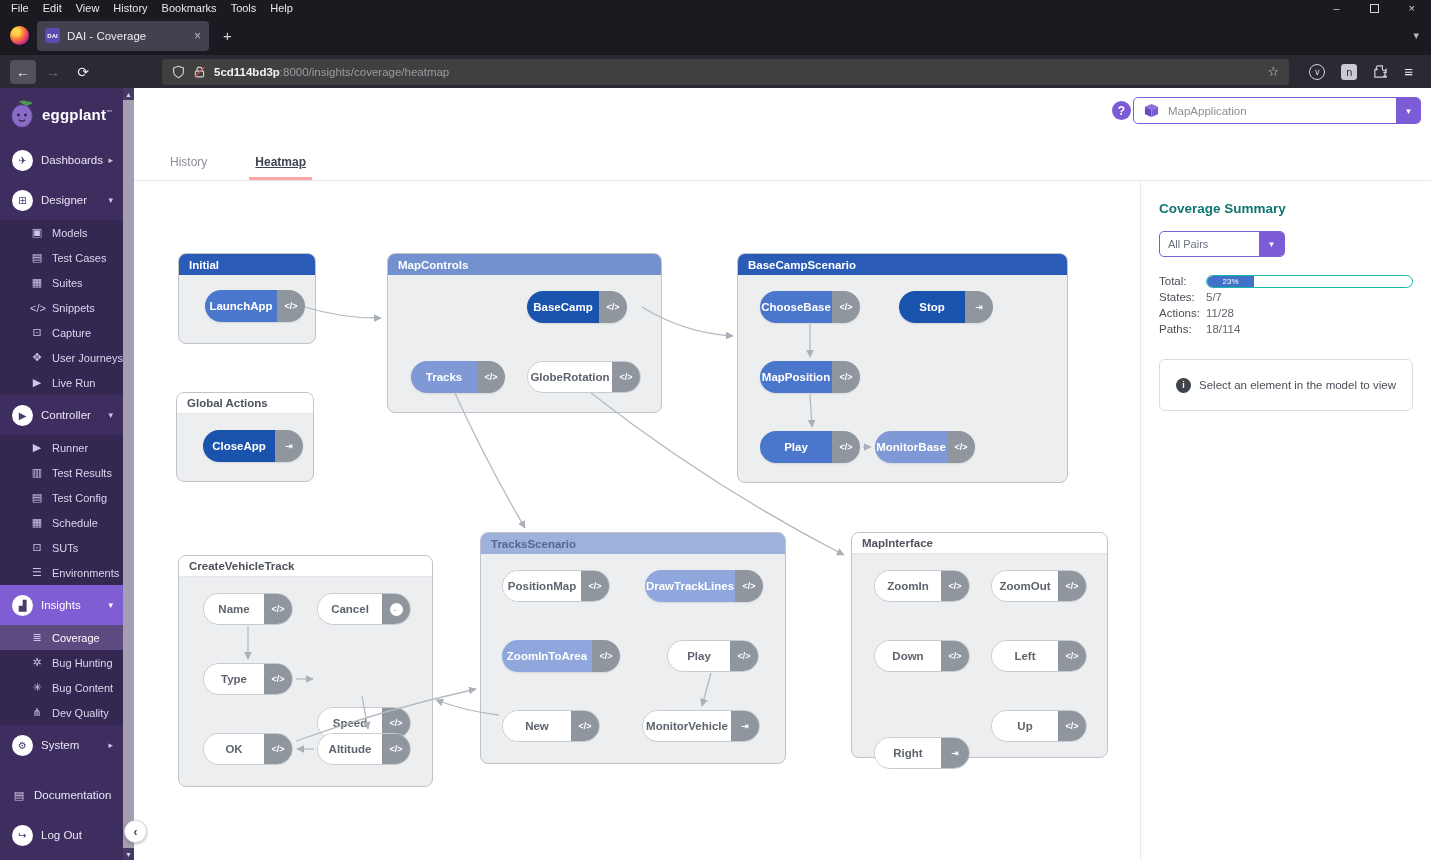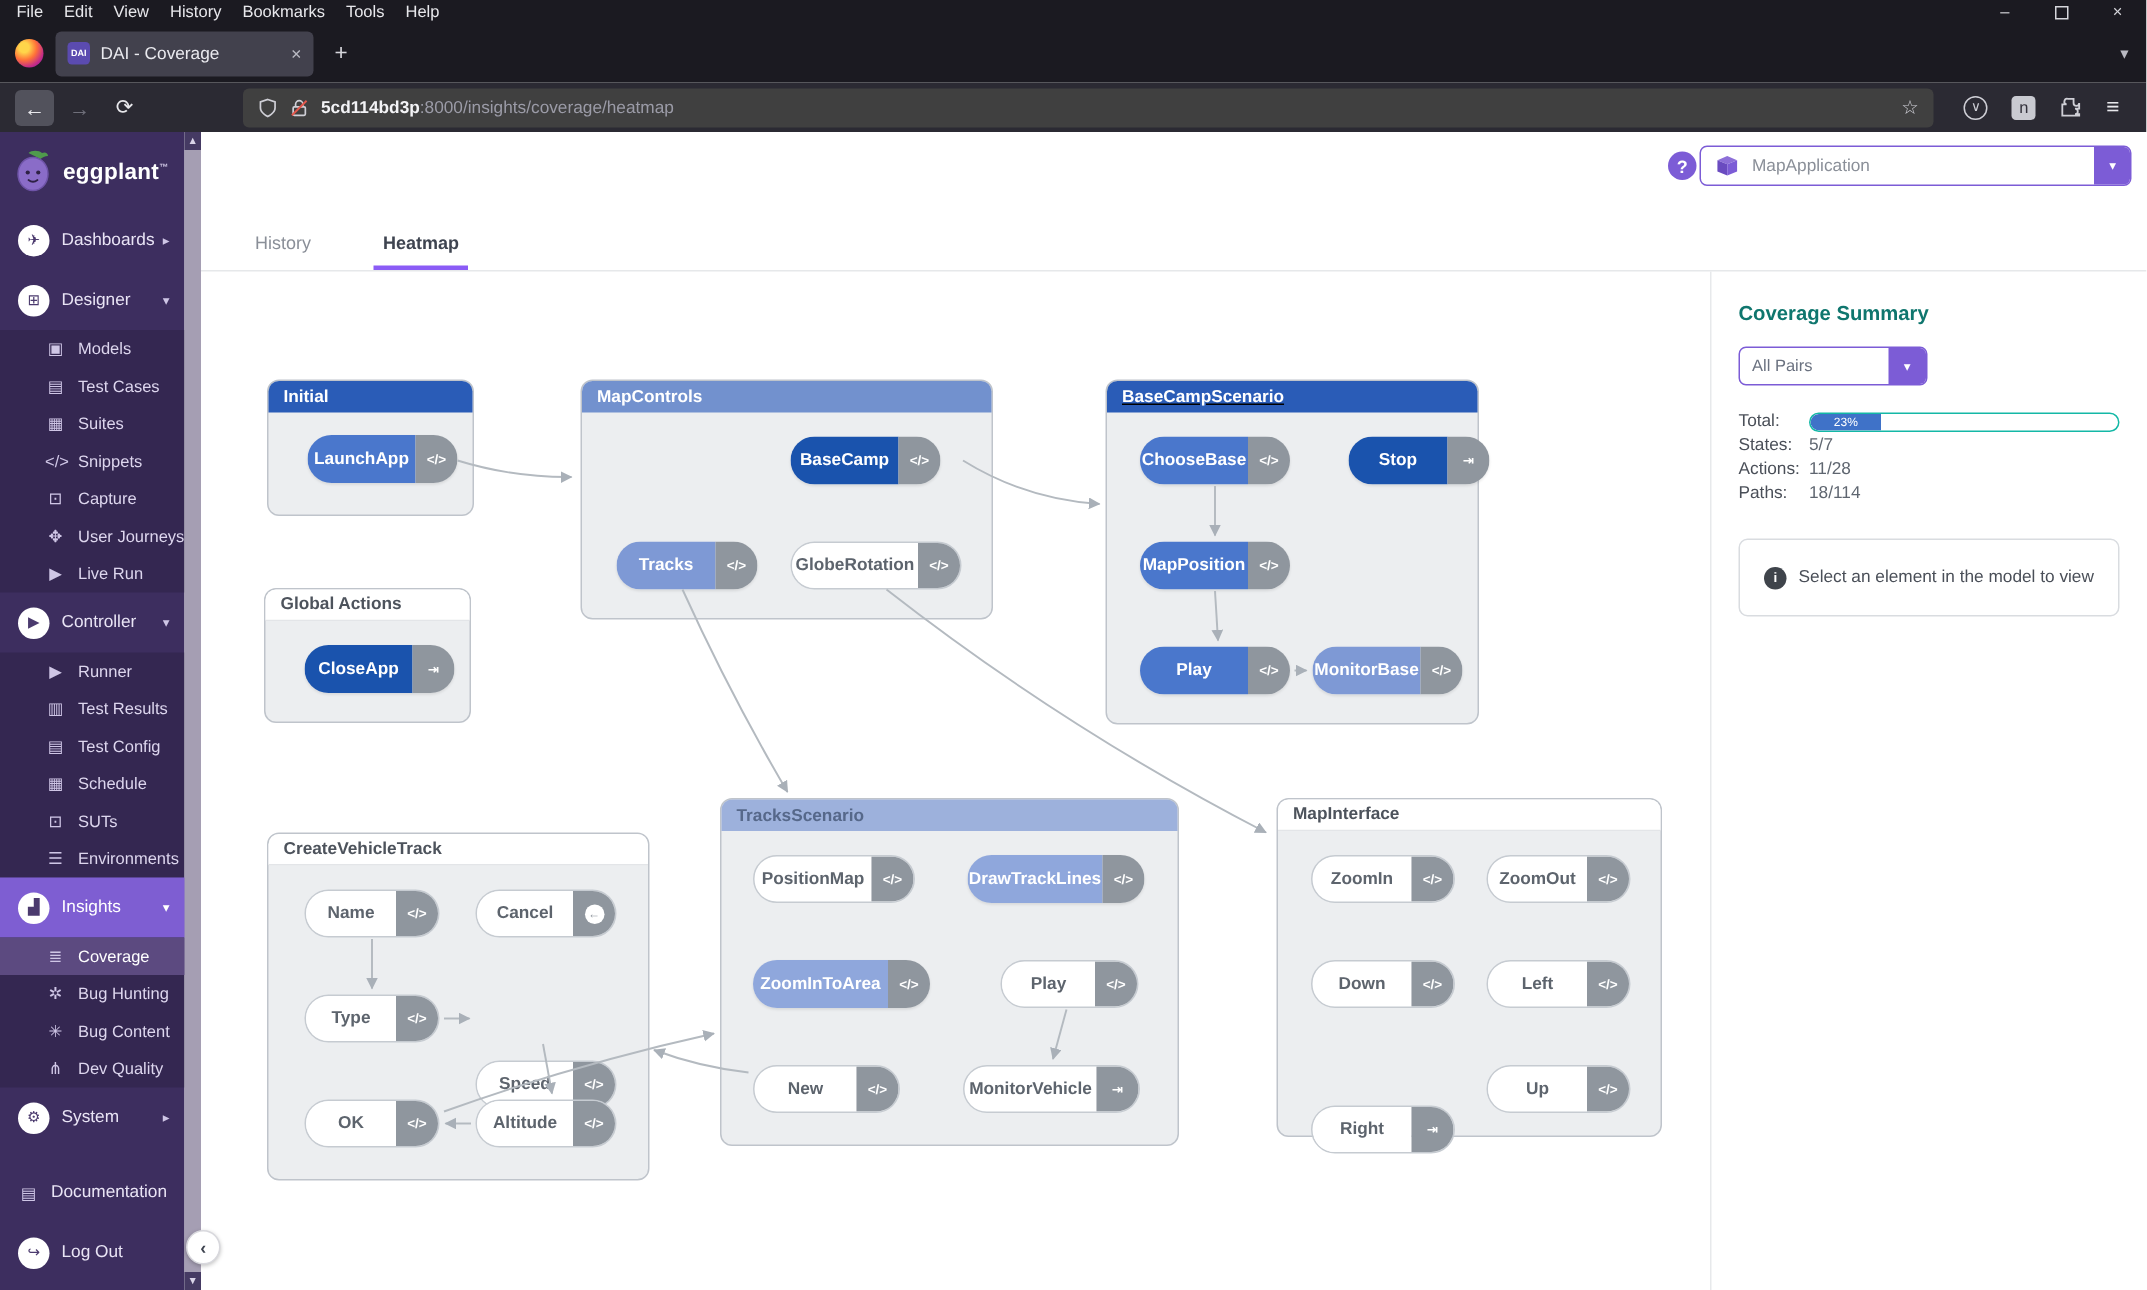--- a/index.html
+++ b/index.html
@@ -76,21 +76,21 @@
     background:#7c5cd6; color:#fff; font-size:12px; font-weight:bold; display:flex; align-items:center; justify-content:center; }
   .app-select { position:absolute; left:999px; top:9px; width:288px; height:27px; border:1.5px solid #7c5cd6;
     border-radius:5px; display:flex; align-items:center; background:#fff; overflow:hidden; }
   .app-select .cube { margin:0 8px 0 9px; }
   .app-select .val { flex:1; font-size:11.5px; color:#8a8f98; }
   .app-select .caret-btn { width:25px; height:27px; background:#7c5cd6; color:#fff; font-size:9px;
     display:flex; align-items:center; justify-content:center; margin-right:-1px; }
 
   .tabsrow { height:38px; border-bottom:1px solid #e6e8ea; display:flex; align-items:flex-end; padding-left:30px; gap:36px; }
   .tabitem { font-size:12px; color:#8a8f98; padding:0 6px 11px; }
-  .tabitem.active { color:#3e4450; font-weight:bold; border-bottom:3px solid #8b5cf6; padding-bottom:8px; }
+  .tabitem.active { color:#3e4450; font-weight:bold; border-bottom:3px solid #fca5a5; padding-bottom:8px;text-decoration:underline; }
 
   .bodyrow { flex:1; display:flex; }
   .canvas { position:relative; width:1006px; flex:none; }
 
   
   .grp { position:absolute; border-radius:8px; background:#eceef0; border:1px solid #bfc4cb; }
   .grp .ghead { height:21px; border-radius:7px 7px 0 0; font-size:11.5px; font-weight:bold;
     display:flex; align-items:center; padding-left:10px; }
   .grp .ghead.h-dark { background:#2a5cb7; color:#fff; }
   .grp .ghead.h-medium { background:#7291ce; color:#fff; }
@@ -340,21 +340,21 @@
       <div class="canvas" id="canvas">
           <div class="grp" style="left: 44px; top: 72px; width: 138px; height: 91px;">
             <div class="ghead h-dark">Initial</div>
           </div>
           <div class="grp" style="left: 42px; top: 211px; width: 138px; height: 90px;">
             <div class="ghead h-white">Global Actions</div>
           </div>
           <div class="grp" style="left: 253px; top: 72px; width: 275px; height: 160px;">
             <div class="ghead h-medium">MapControls</div>
           </div>
-          <div class="grp" style="left: 603px; top: 72px; width: 249px; height: 230px; text-decoration: underline;">
+          <div class="grp" style="left: 603px; top: 72px; width: 331px; height: 230px;">
             <div class="ghead h-dark">BaseCampScenario</div>
           </div>
           <div class="grp" style="left: 346px; top: 351px; width: 306px; height: 232px;">
             <div class="ghead h-faded">TracksScenario</div>
           </div>
           <div class="grp" style="left: 44px; top: 374px; width: 255px; height: 232px;">
             <div class="ghead h-white">CreateVehicleTrack</div>
           </div>
           <div class="grp" style="left: 717px; top: 351px; width: 257px; height: 226px;">
             <div class="ghead h-white">MapInterface</div>

